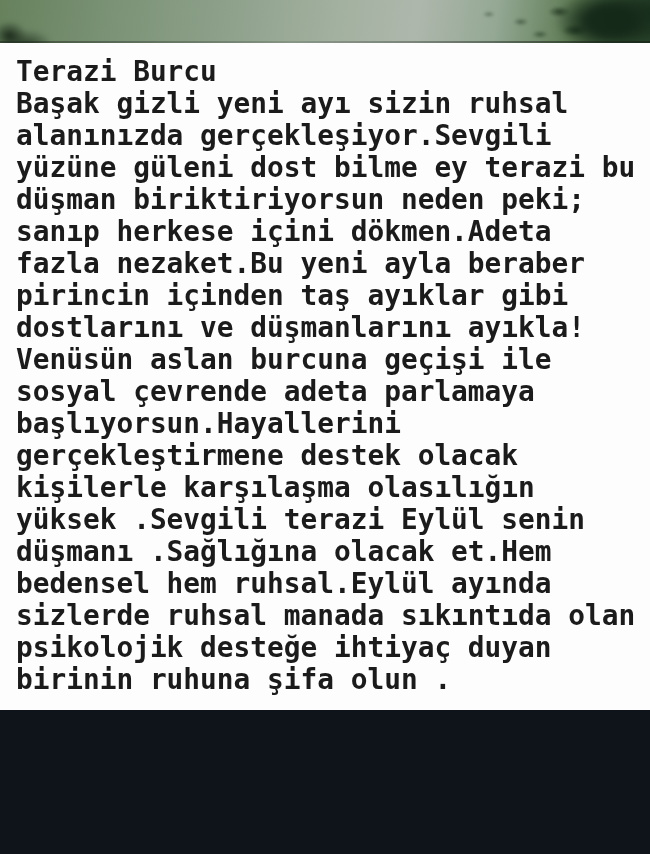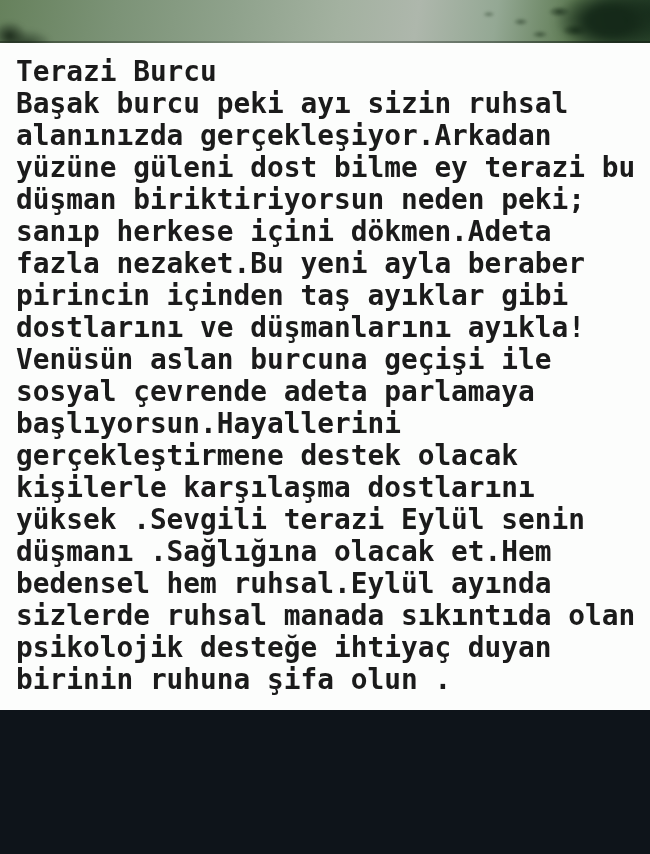--- a/index.html
+++ b/index.html
@@ -118,33 +118,33 @@
 
   <div class="photo-top">
     <div class="foliage-corner"></div>
     <div class="branches"></div>
     <div class="tree-right"></div>
   </div>
 
   <div class="card">
     <div class="lines">
         <div class="line">Terazi Burcu</div>
-        <div class="line">Başak burcu peki ayı sizin ruhsal</div>
-        <div class="line">alanınızda gerçekleşiyor.Arkadan</div>
+        <div class="line">Başak gizli yeni ayı sizin ruhsal</div>
+        <div class="line">alanınızda gerçekleşiyor.Sevgili</div>
         <div class="line">yüzüne güleni dost bilme ey terazi bu</div>
         <div class="line">düşman biriktiriyorsun neden peki;</div>
         <div class="line">sanıp herkese içini dökmen.Adeta</div>
         <div class="line">fazla nezaket.Bu yeni ayla beraber</div>
         <div class="line">pirincin içinden taş ayıklar gibi</div>
         <div class="line">dostlarını ve düşmanlarını ayıkla!</div>
         <div class="line">Venüsün aslan burcuna geçişi ile</div>
         <div class="line">sosyal çevrende adeta parlamaya</div>
         <div class="line">başlıyorsun.Hayallerini</div>
         <div class="line">gerçekleştirmene destek olacak</div>
-        <div class="line">kişilerle karşılaşma dostlarını</div>
+        <div class="line">kişilerle karşılaşma olasılığın</div>
         <div class="line">yüksek .Sevgili terazi Eylül senin</div>
         <div class="line">düşmanı .Sağlığına olacak et.Hem</div>
         <div class="line">bedensel hem ruhsal.Eylül ayında</div>
         <div class="line">sizlerde ruhsal manada sıkıntıda olan</div>
         <div class="line">psikolojik desteğe ihtiyaç duyan</div>
         <div class="line">birinin ruhuna şifa olun .</div>
       </div>
   </div>
 
   <div class="photo-bottom">

